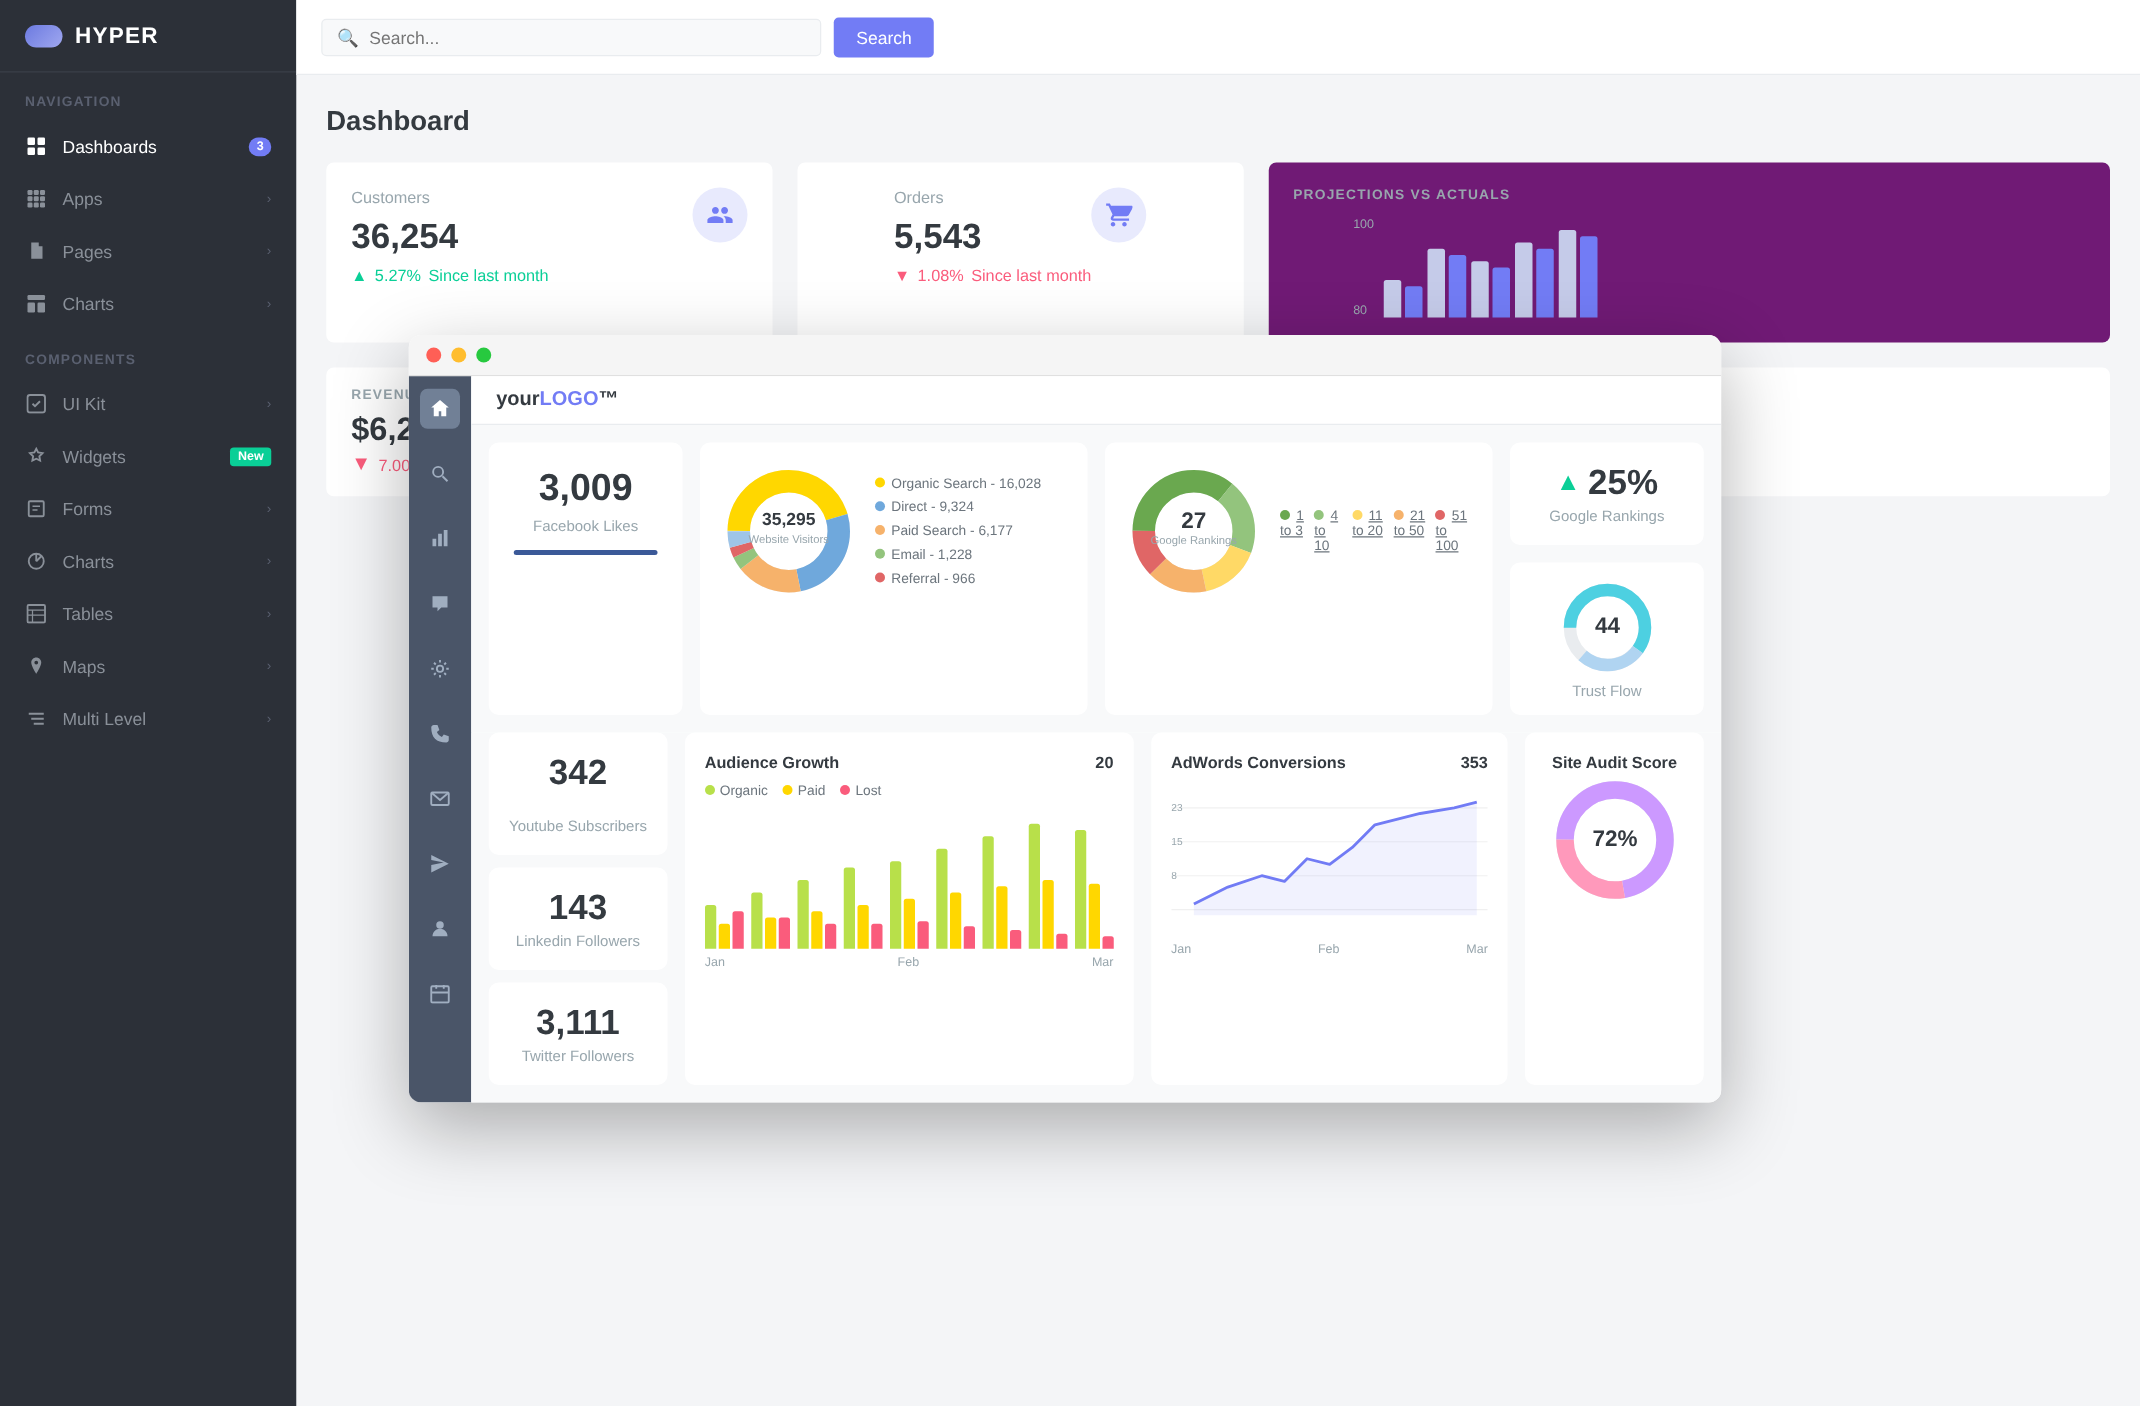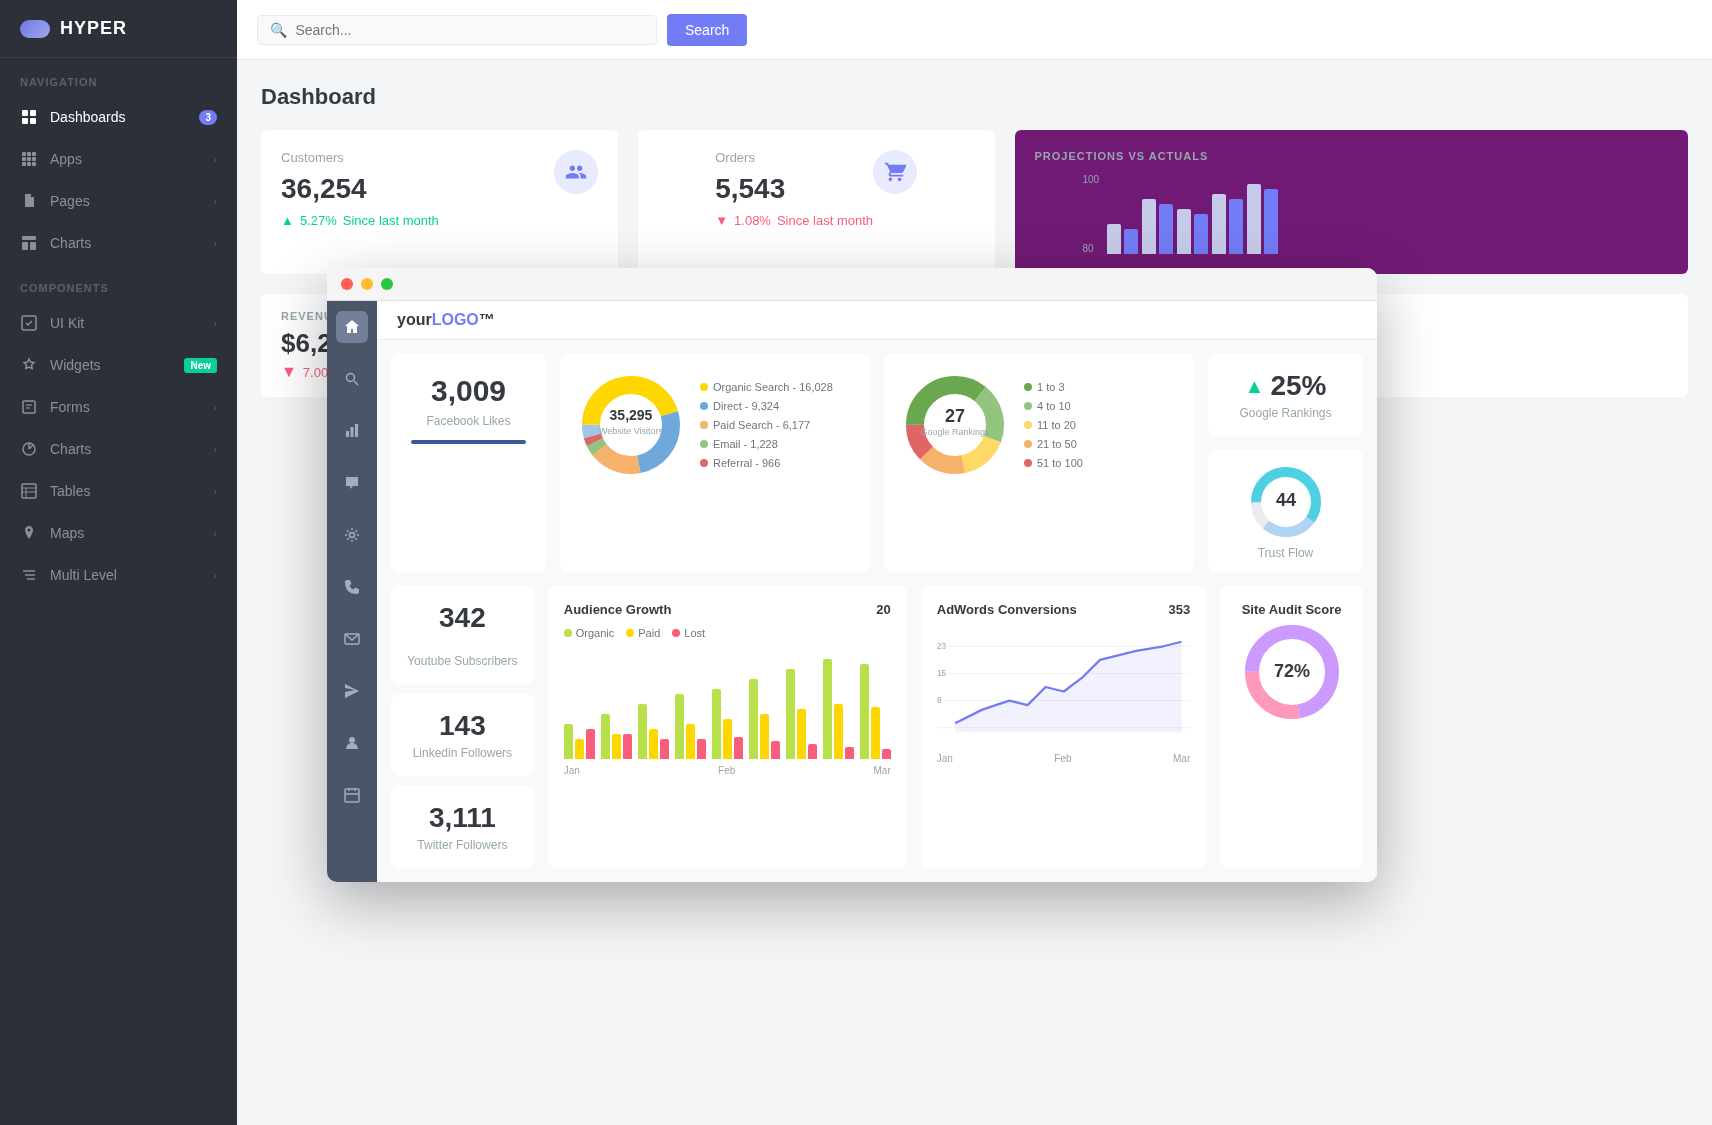--- a/index.html
+++ b/index.html
@@ -446,21 +446,21 @@
 
                   <circle cx="55" cy="55" r="40" fill="none" stroke="#ffd966" stroke-width="18" stroke-dasharray="40 211.3" stroke-dashoffset="-77.2" transform="rotate(-90 55 55)"></circle>
 
                   <circle cx="55" cy="55" r="40" fill="none" stroke="#f6b26b" stroke-width="18" stroke-dasharray="40 211.3" stroke-dashoffset="-117.2" transform="rotate(-90 55 55)"></circle>
 
                   <circle cx="55" cy="55" r="40" fill="none" stroke="#e06666" stroke-width="18" stroke-dasharray="31.3 220" stroke-dashoffset="-157.2" transform="rotate(-90 55 55)"></circle>
                   <text x="55" y="52" text-anchor="middle" font-size="18" font-weight="700" fill="#343a40">27</text>
                   <text x="55" y="65" text-anchor="middle" font-size="9" fill="#98a6ad">Google Rankings</text>
                 </svg>
               </div>
-              <div style="font-size:11px; color:#6c757d; display:flex; flex-direction:column; gap:7px;">
+              <div style="font-size:11px; color:#6c757d; display:flex; flex-direction:row; gap:7px;text-decoration:underline;">
                 <div><span style="display:inline-block;width:8px;height:8px;border-radius:50%;background:#6aa84f;margin-right:5px;"></span>1 to 3</div>
                 <div><span style="display:inline-block;width:8px;height:8px;border-radius:50%;background:#93c47d;margin-right:5px;"></span>4 to 10</div>
                 <div><span style="display:inline-block;width:8px;height:8px;border-radius:50%;background:#ffd966;margin-right:5px;"></span>11 to 20</div>
                 <div><span style="display:inline-block;width:8px;height:8px;border-radius:50%;background:#f6b26b;margin-right:5px;"></span>21 to 50</div>
                 <div><span style="display:inline-block;width:8px;height:8px;border-radius:50%;background:#e06666;margin-right:5px;"></span>51 to 100</div>
               </div>
             </div>
           </div>
 
           <div style="display:flex; flex-direction:column; gap:14px;">

